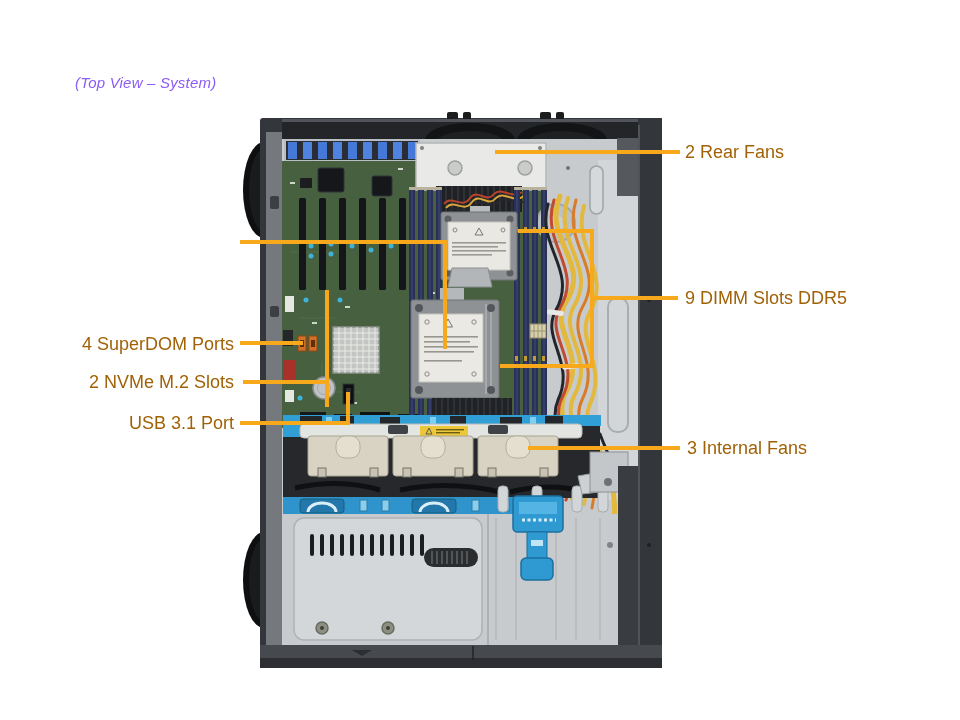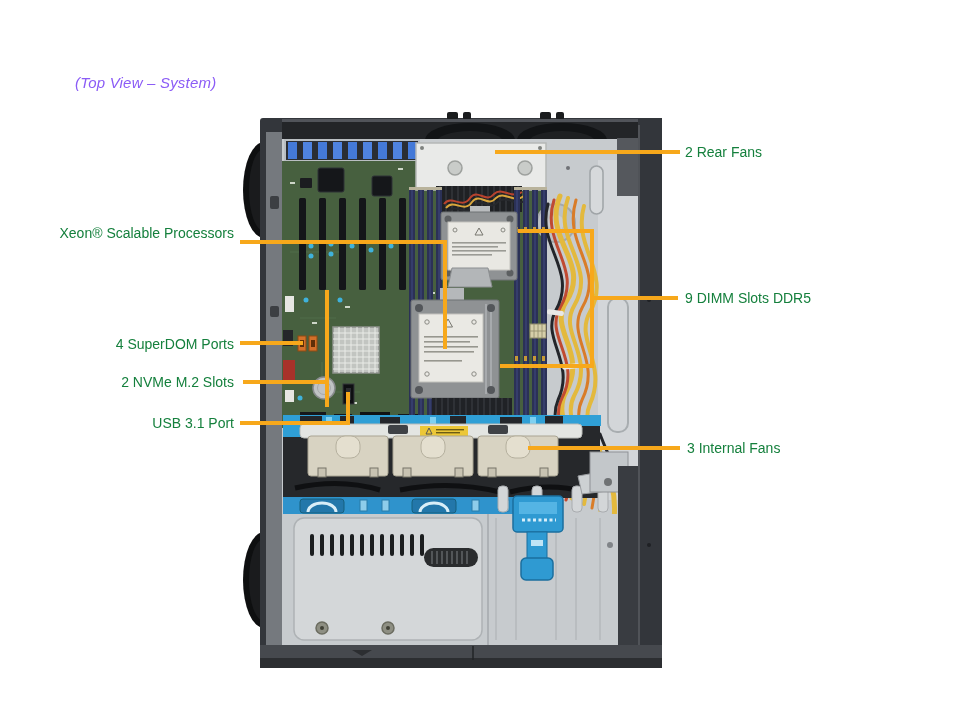--- a/index.html
+++ b/index.html
@@ -1,21 +1,21 @@
 <!DOCTYPE html>
 <html style="--callout: #F7A81B; --board: #47603F; --dimm: #2B3156; --shroud_blue: #2F9FD6; --fan_cream: #D8D3C2; --cable_yellow: #E3B93D; --chassis_dark: #33363B; --chassis_light: #C7CBCE;"><head>
 <meta charset="utf-8">
 <style>
   html,body{margin:0;padding:0;background:#ffffff;}
   body{width:960px;height:720px;position:relative;overflow:hidden;
        font-family:"Liberation Sans","DejaVu Sans",sans-serif;color:#131313;}
   .canvas{position:absolute;inset:0;}
   .title{position:absolute;left:75px;top:74px;font-size:15px;font-style:italic;
          letter-spacing:.2px;color:#8b5cf6;}
-  .label{position:absolute;font-size:14px;line-height:19px;white-space:nowrap;color:#15803d;}
+  .label{position:absolute;font-size:18px;line-height:19px;white-space:nowrap;color:#a16207;}
   .label.right-edge{text-align:right;}
   svg.layer{position:absolute;left:0;top:0;width:960px;height:720px;}
   .callout-line{stroke:var(--callout,#F7A81B);stroke-width:4;fill:none;}
   .c-board{fill:var(--board,#47603F);}
   .c-dimm{fill:var(--dimm,#2B3156);}
   .c-shroud{fill:var(--shroud_blue,#2F9FD6);}
   .c-fan{fill:var(--fan_cream,#D8D3C2);}
   .c-cable{stroke:var(--cable_yellow,#E3B93D);}
   .c-chassis{fill:var(--chassis_dark,#33363B);}
   .c-floor{fill:var(--chassis_light,#C7CBCE);}
@@ -409,21 +409,20 @@
     <polyline class="callout-line" points="240,423 348,423 348,392"></polyline>
     <polyline class="callout-line" points="495,152 680,152"></polyline>
     <polyline class="callout-line" points="518,231 592,231 592,366 500,366"></polyline>
     <polyline class="callout-line" points="592,298 678,298"></polyline>
     <polyline class="callout-line" points="528,448 680,448"></polyline>
   </svg>
 
   <div class="title">(Top View – System)</div>
 
   <div class="label right-edge" style="right:726px;top:224px;">
-    <div>Xeon® Scalable Processors</div>
   </div>
 
   <div class="label right-edge" style="right:726px;top:335px;">4 SuperDOM Ports</div>
 
   <div class="label right-edge" style="right:726px;top:373px;text-align:center;">2 NVMe M.2 Slots</div>
 
   <div class="label right-edge" style="right:726px;top:414px;">USB 3.1 Port</div>
 
   <div class="label" style="left:685px;top:143px;">2 Rear Fans</div>
 

